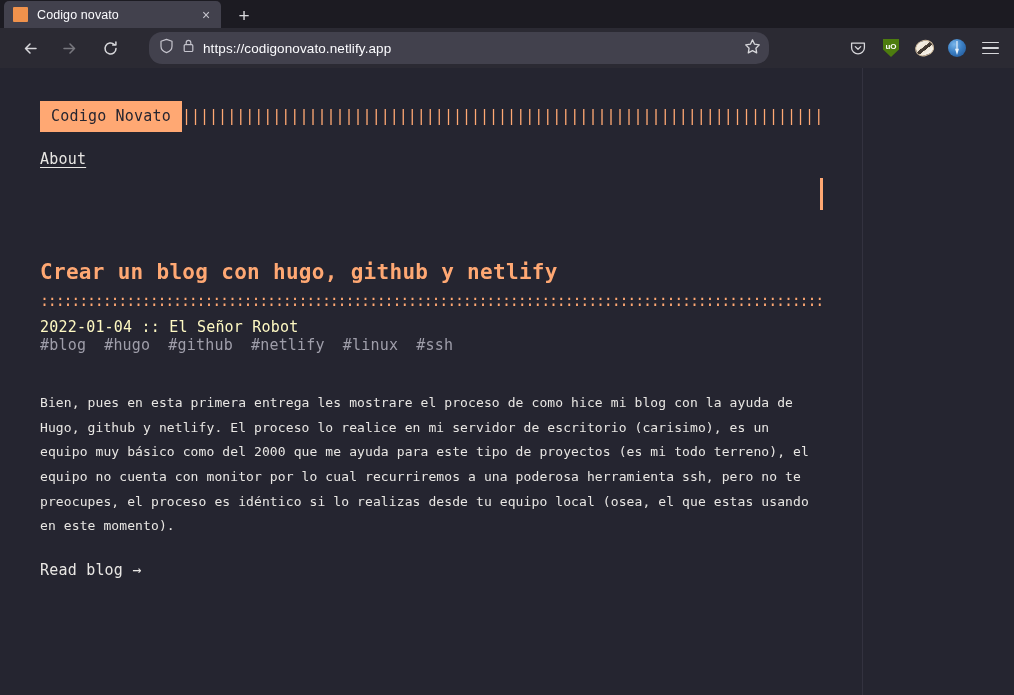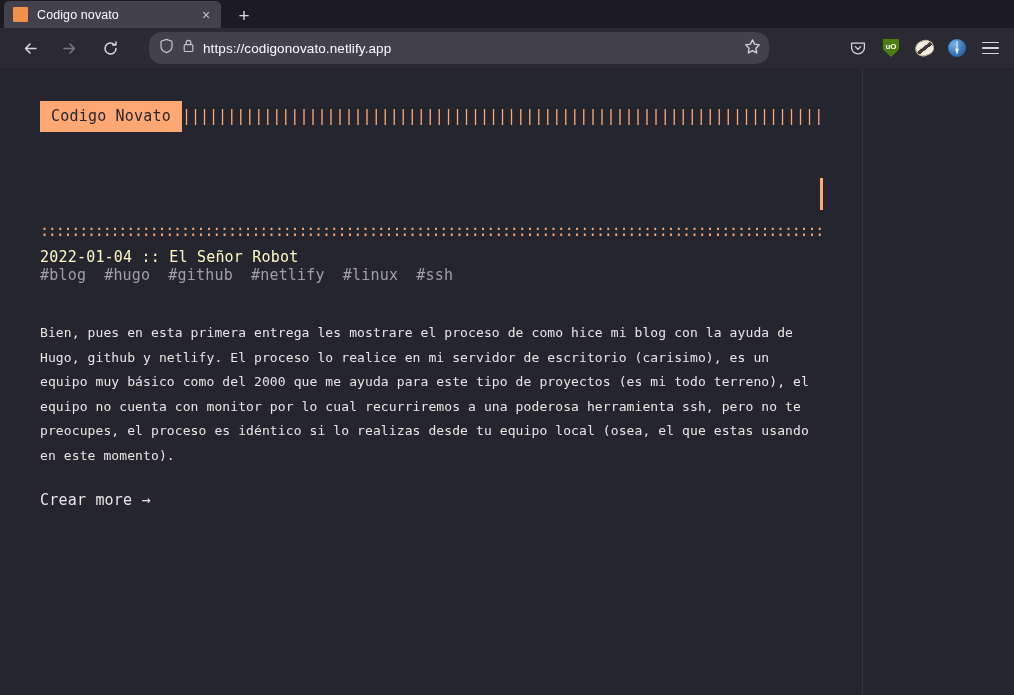--- a/index.html
+++ b/index.html
@@ -387,32 +387,36 @@
 <div id="page-viewport">
 
   <div id="content-rail">
     <div id="page-inner">
 
       <div id="site-header">
         <a id="site-title" class="mono">Codigo Novato</a>
         <div id="header-rule" class="mono">|||||||||||||||||||||||||||||||||||||||||||||||||||||||||||||||||||||||||||||||||||||||||||</div>
       </div>
 
+      <nav id="site-nav">
+        <a class="nav-link mono">About</a>
+      </nav>
 
       <article id="post">
+        <h1 id="post-title" class="mono">Crear un blog con hugo, github y netlify</h1>
         <div id="post-rule" class="mono">::::::::::::::::::::::::::::::::::::::::::::::::::::::::::::::::::::::::::::::::::::::::::::::::::::::::::::::::::::::::::::::::::::::::::::::::::::::::::::</div>
         <div id="post-meta" class="mono">2022-01-04 :: El Señor Robot</div>
 
         <div id="post-tags" class="mono">
           <span>#blog</span><span>#hugo</span><span>#github</span><span>#netlify</span><span>#linux</span><span>#ssh</span>
         </div>
 
         <p id="post-body" class="mono">Bien, pues en esta primera entrega les mostrare el proceso de como hice mi blog con la ayuda de Hugo, github y netlify. El proceso lo realice en mi servidor de escritorio (carisimo), es un equipo muy básico como del 2000 que me ayuda para este tipo de proyectos (es mi todo terreno), el equipo no cuenta con monitor por lo cual recurriremos a una poderosa herramienta ssh, pero no te preocupes, el proceso es idéntico si lo realizas desde tu equipo local (osea, el que estas usando en este momento).</p>
 
-        <a id="read-more" class="mono">Crear more →</a>
+        <a id="read-more" class="mono">Read blog →</a>
       </article>
 
     </div>
   </div>
 
   <div id="orange-marker"></div>
 
   <div id="page-scrollbar">
     <div id="page-scrollbar-thumb"></div>
   </div>

